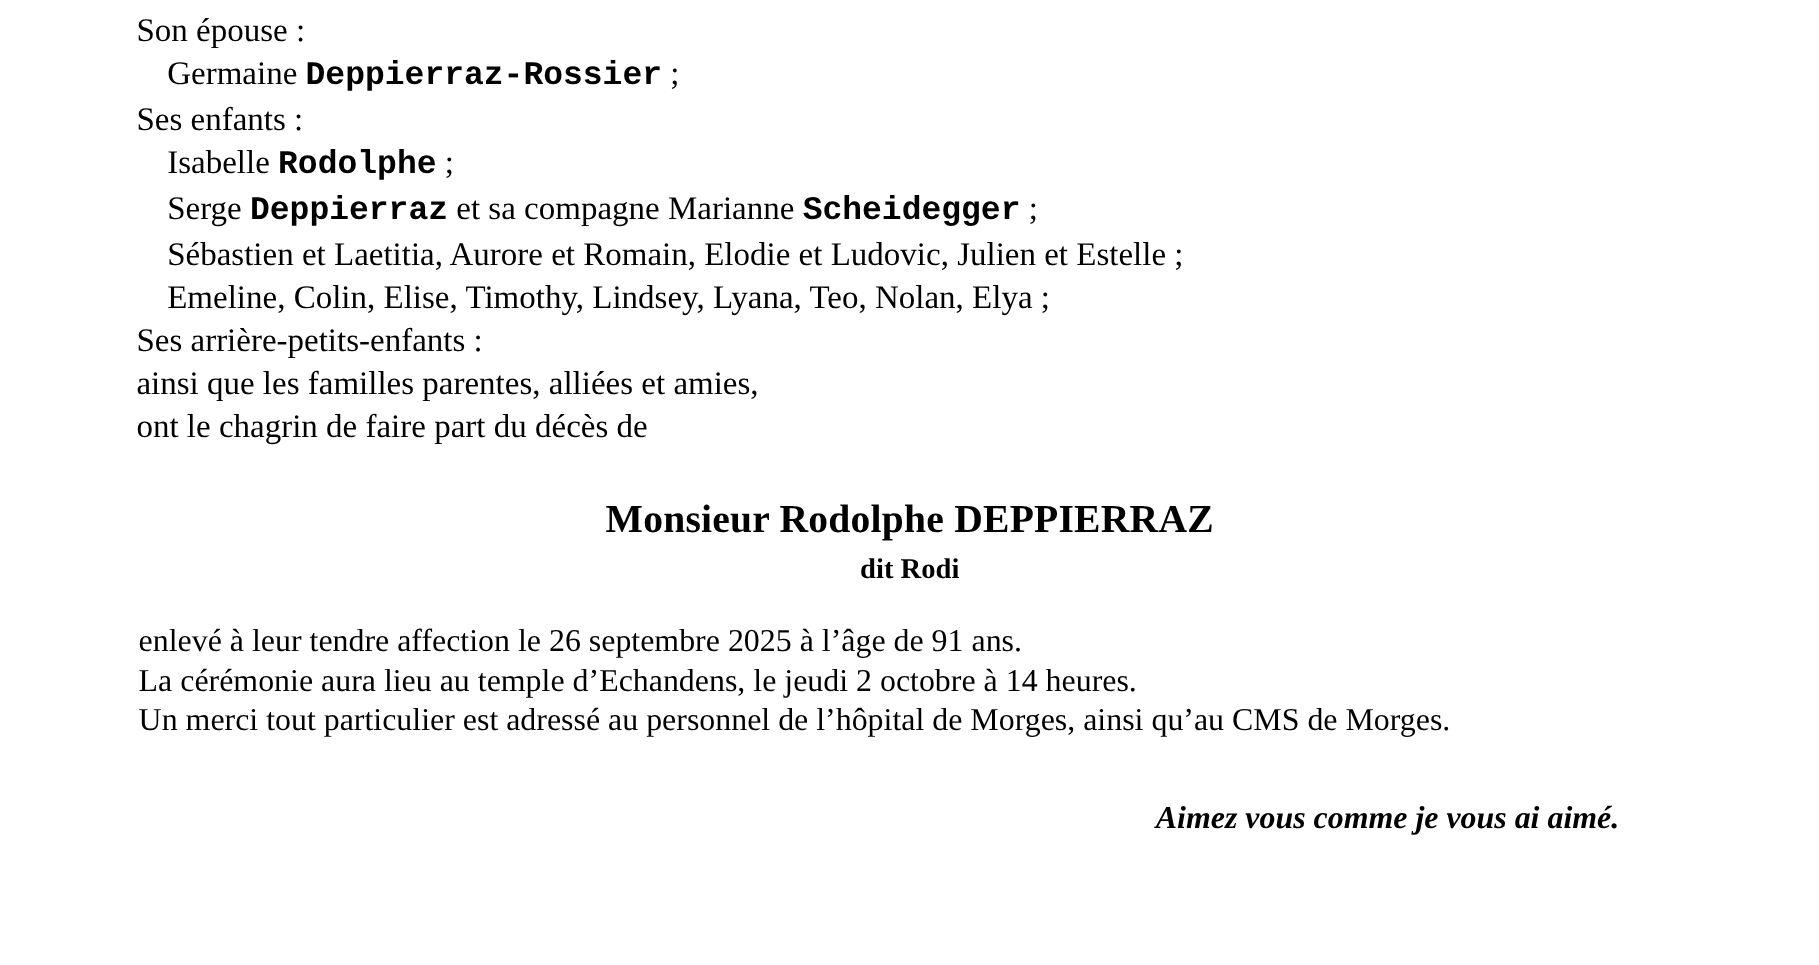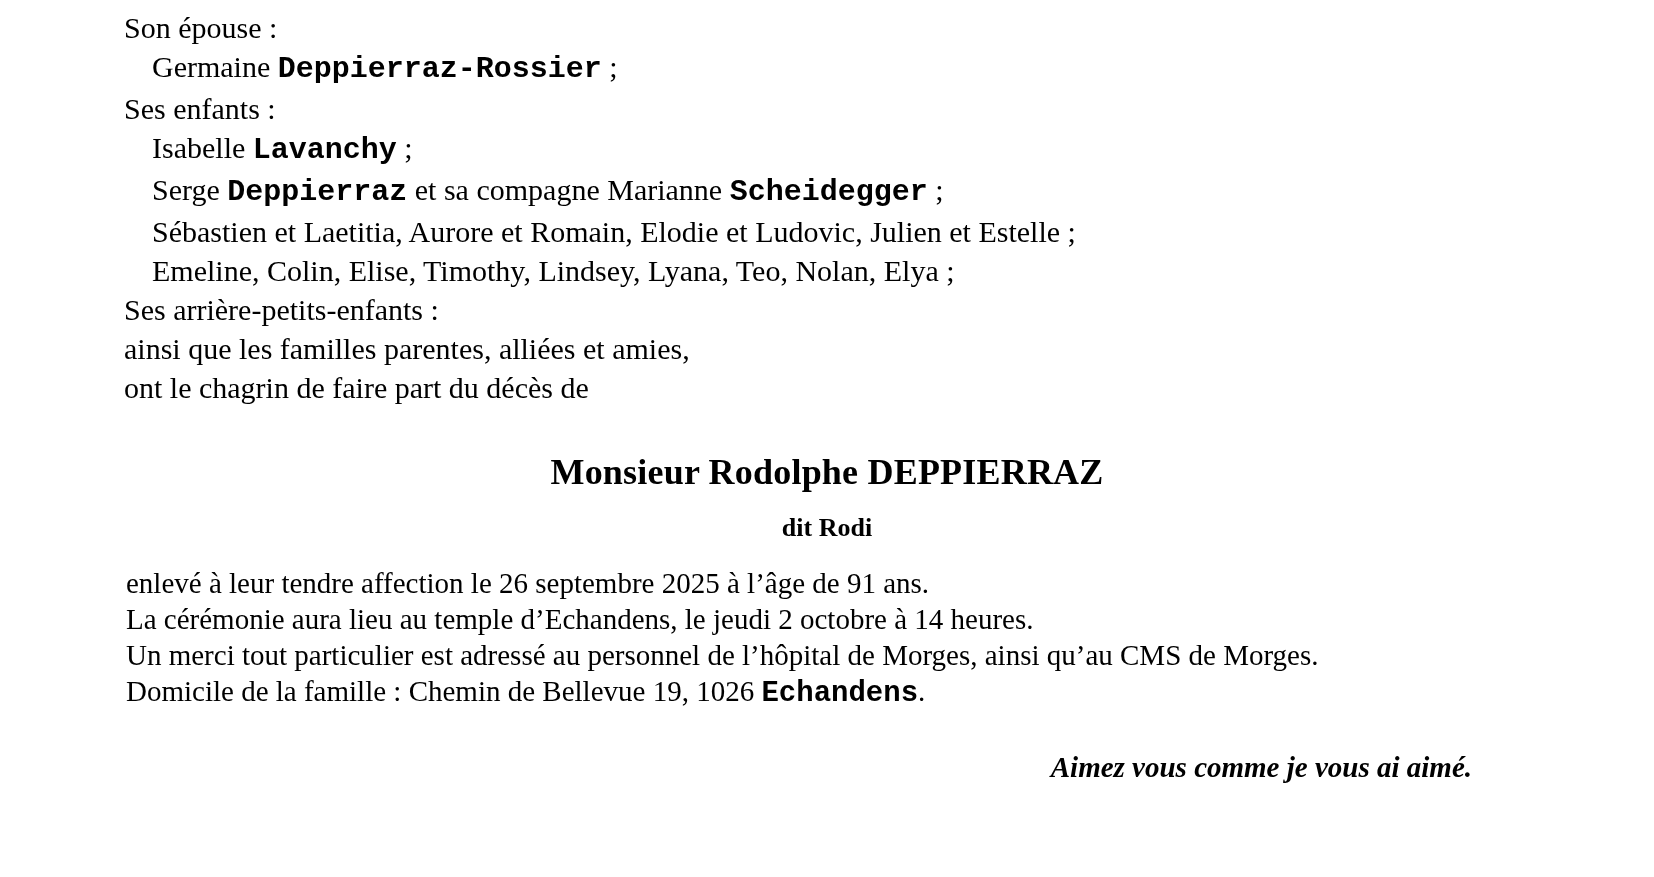--- a/index.html
+++ b/index.html
@@ -49,36 +49,36 @@
   .deceased-name {
     font-size: 36px;
     font-weight: bold;
     line-height: 44px;
     letter-spacing: 0.2px;
   }
   .deceased-alias {
     font-size: 26px;
     font-weight: bold;
     line-height: 34px;
-    margin-top: 17px;
+    margin-top: 6px;
   }
   .block-details {
     position: absolute;
     left: 126px;
     top: 565px;
     width: 1440px;
   }
   .block-details .line {
     font-size: 29px;
     line-height: 36px;
   }
   .block-quote {
     position: absolute;
     right: 182px;
-    top: 749px;
+    top: 726px;
     text-align: right;
   }
   .quote {
     font-size: 29px;
     font-style: italic;
     font-weight: bold;
     line-height: 36px;
   }
 </style>
 </head>
@@ -87,21 +87,21 @@
 <div class="page">
 
   <div class="block-family">
 
     <div class="line">Son épouse :</div>
 
     <div class="line indent"><span>Germaine </span><b>Deppierraz-Rossier</b><span> ;</span></div>
 
     <div class="line">Ses enfants :</div>
 
-    <div class="line indent"><span>Isabelle </span><b>Lavanchy</b><span> ;</span></div>
+    <div class="line indent"><span>Isabelle </span><b>Rodolphe</b><span> ;</span></div>
 
     <div class="line indent"><span>Serge </span><b>Deppierraz</b><span> et sa compagne Marianne </span><b>Scheidegger</b><span> ;</span></div>
 
 
     <div class="line indent">Sébastien et Laetitia, Aurore et Romain, Elodie et Ludovic, Julien et Estelle ;</div>
 
     <div class="line indent">Emeline, Colin, Elise, Timothy, Lindsey, Lyana, Teo, Nolan, Elya ;</div>
 
     <div class="line">Ses arrière-petits-enfants :</div>
 
@@ -113,20 +113,19 @@
 
   <div class="block-name">
     <div class="deceased-name">Monsieur Rodolphe DEPPIERRAZ</div>
     <div class="deceased-alias">dit Rodi</div>
   </div>
 
   <div class="block-details">
     <div class="line">enlevé à leur tendre affection le 26 septembre 2025 à l’âge de 91 ans.</div>
     <div class="line">La cérémonie aura lieu au temple d’Echandens, le jeudi 2 octobre à 14 heures.</div>
     <div class="line">Un merci tout particulier est adressé au personnel de l’hôpital de Morges, ainsi qu’au CMS de Morges.</div>
-    <div class="line"><span>Domicile de la famille : Chemin de Bellevue 19, 1026 </span><b>Echandens</b><span>.</span></div>
   </div>
 
   <div class="block-quote">
     <div class="quote">Aimez vous comme je vous ai aimé.</div>
   </div>
 
 </div>
 
 </body></html>

